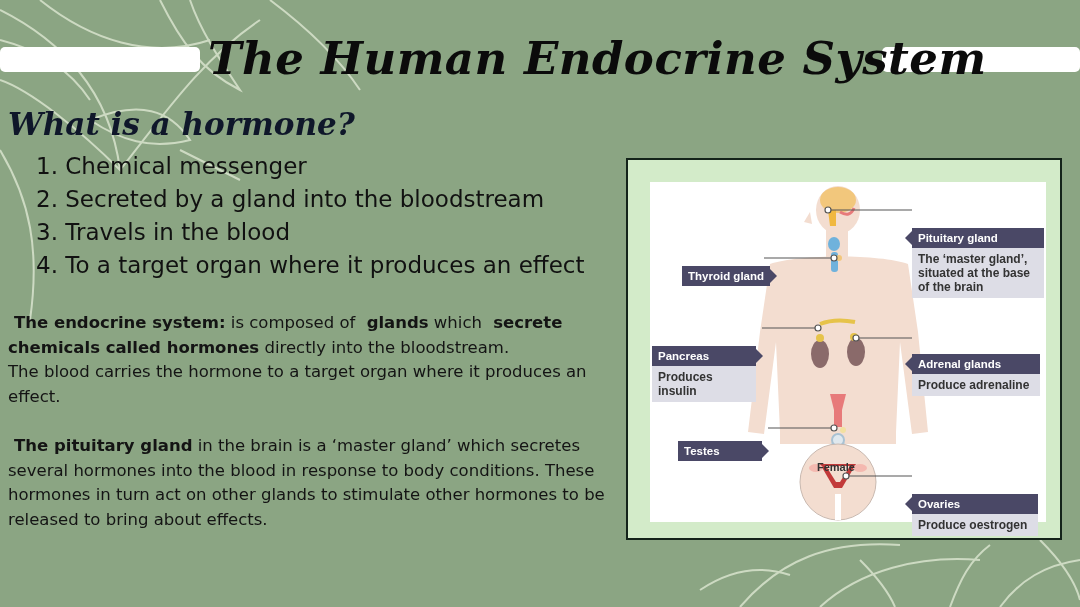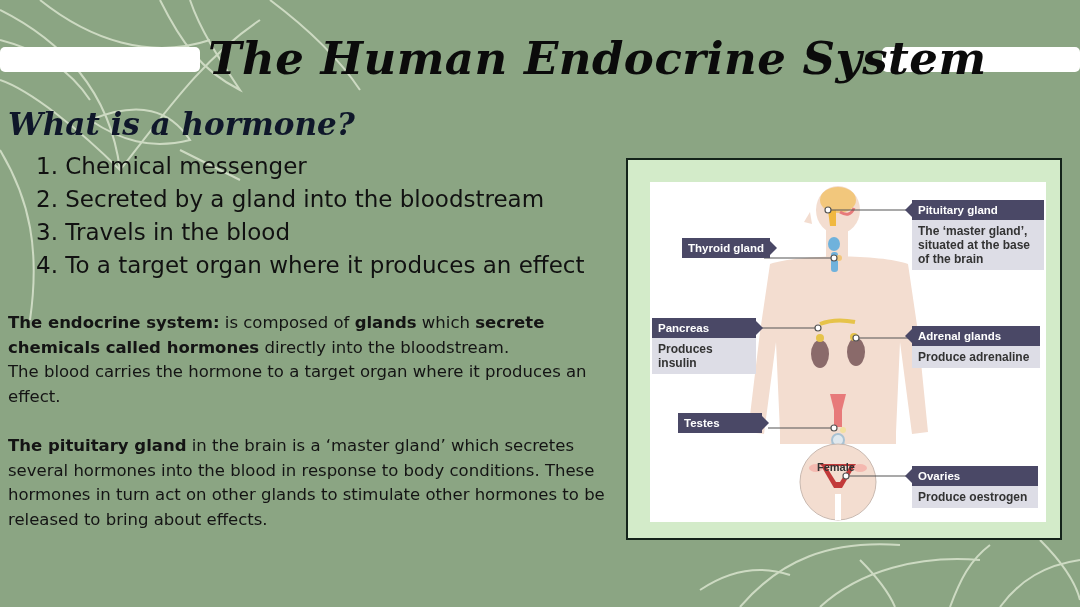--- a/index.html
+++ b/index.html
@@ -25,32 +25,32 @@
   .numlist { position: absolute; left: 8px; top: 150px; margin: 0; padding: 0; list-style: none; }
   .numlist li {
     font-family: "DejaVu Sans", sans-serif; font-size: 23px; color: #111; height: 33px; line-height: 33px;
     white-space: nowrap;
     margin-left: 28px;
   }
   .para {
     position: absolute; left: 8px; width: 610px;
     font-family: "DejaVu Sans", sans-serif; font-size: 16.5px; line-height: 24.5px; color: #141414; margin: 0;
   }
-  .para b { font-weight: bold; }
+  .para b { font-weight: bold; margin-left: 6px; }
   .p1 { top: 311px; }
   .p2 { top: 434px; }
 
   .figure-frame {
     position: absolute; left: 626px; top: 158px; width: 436px; height: 382px;
     background: #d3ebc9; border: 2px solid #14231a; box-sizing: border-box;
   }
   .figure-inner {
     position: absolute; left: 22px; top: 22px; width: 396px; height: 340px; background: #ffffff;
   }
-  .lbl { position: absolute; }
+  .lbl { position: absolute; margin-top: 28px; }
   .lbl .hd {
     background: #4a4866; color: #fff; font-weight: bold; font-size: 11.5px;
     padding: 4px 6px; position: relative; white-space: nowrap;
   }
   .lbl .bd {
     background: #dddde6; color: #333; font-weight: bold; font-size: 12px; line-height: 14px;
     padding: 4px 6px;
   }
   .lbl.right .hd::before {
     content: ""; position: absolute; left: -7px; top: 50%; margin-top: -7px;

